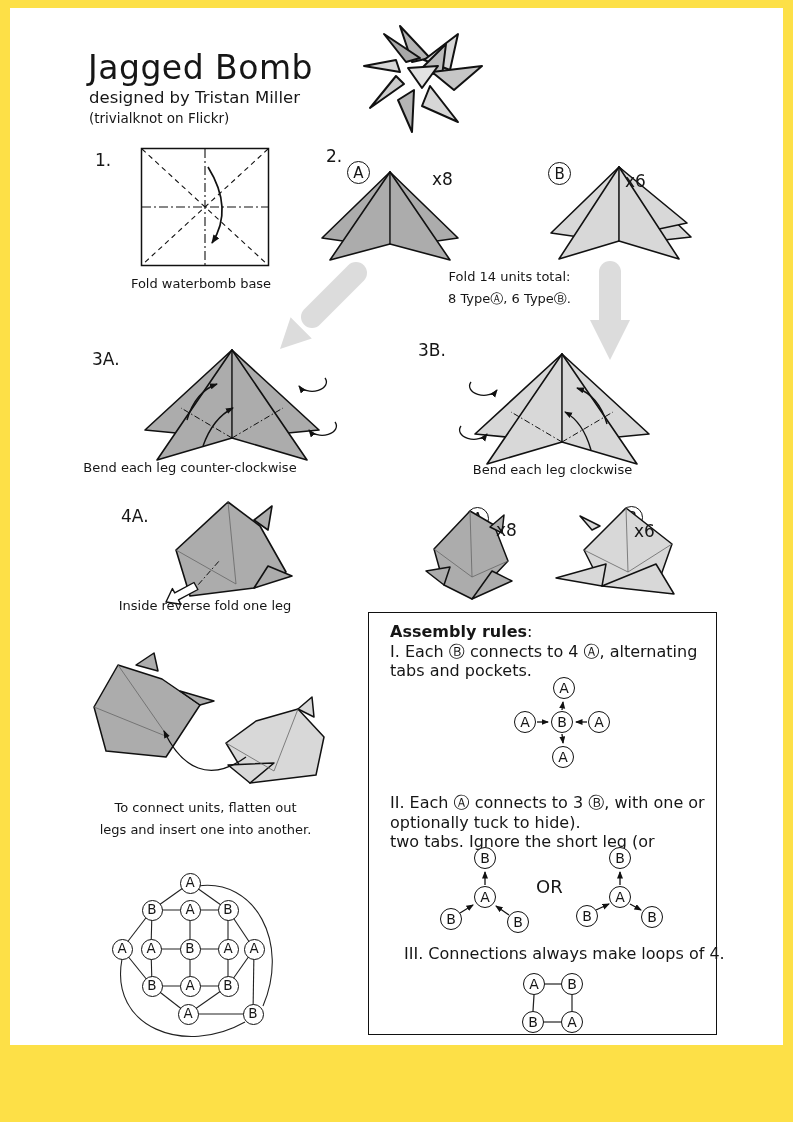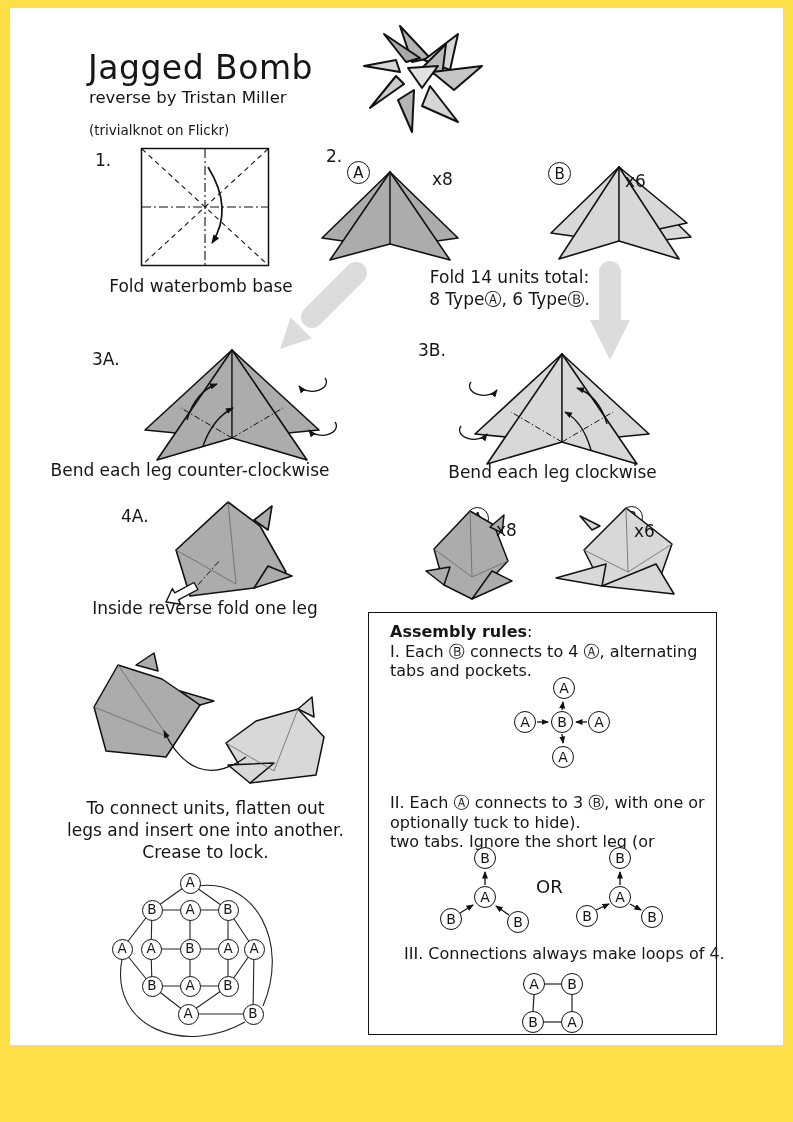--- a/index.html
+++ b/index.html
@@ -4,21 +4,21 @@
 <style>
   html,body{margin:0;padding:0;background:#000;}
   #screen{position:relative;width:793px;height:1122px;background:#fde047;overflow:hidden;
           font-family:"DejaVu Sans","Liberation Sans",sans-serif;color:#161616;}
   .page{position:absolute;left:10px;top:8px;width:773px;height:1037px;background:#ffffff;}
   .abs{position:absolute;}
   .title{font-size:33px;letter-spacing:0.5px;}
   .byline{font-size:16.5px;}
   .bynote{font-size:13.5px;}
   .steplabel{font-size:17px;}
-  .cap{font-size:17px;text-align:center;white-space:nowrap;}
+  .cap{font-size:13px;text-align:center;white-space:nowrap;}
   .multiline{line-height:22px;}
   .count{font-size:17px;}
   .rule-text{font-size:16px;line-height:19.5px;}
   .rule-text div{white-space:nowrap;}
   .node{position:absolute;width:22px;height:22px;box-sizing:border-box;border:1.4px solid #111;
         border-radius:50%;background:#fff;display:flex;align-items:center;justify-content:center;
         font-size:14px;line-height:1;}
   .gnode{width:21px;height:21px;font-size:13.5px;}
   .badge{position:relative;display:inline-flex;width:23px;height:23px;box-sizing:border-box;
         border:1.5px solid #111;border-radius:50%;background:#fff;align-items:center;
@@ -28,22 +28,22 @@
   svg{display:block;overflow:visible;}
 </style>
 </head>
 <body>
 
 <div id="screen">
   <div class="page"></div>
 
   
   <div class="abs title" style="left:88px;top:48px;">Jagged Bomb</div>
-  <div class="abs byline" style="left:89px;top:88px;">reverse by Tristan Miller</div>
-  <div class="abs bynote" style="left:89px;top:122px;">(trivialknot on Flickr)</div>
+  <div class="abs byline" style="left:89px;top:88px;">designed by Tristan Miller</div>
+  <div class="abs bynote" style="left:89px;top:110px;">(trivialknot on Flickr)</div>
 
   
   <svg class="abs" style="left:362px;top:24px;" width="125" height="112" viewBox="0 0 125 112">
     <g stroke="#111" stroke-width="2" stroke-linejoin="round">
       <polygon points="50,38 38,2 68,34" fill="#b4b4b4"></polygon>
       <polygon points="44,38 22,10 58,34" fill="#a8a8a8"></polygon>
       <polygon points="62,36 96,10 88,46" fill="#d6d6d6"></polygon>
       <polygon points="58,46 84,20 80,52" fill="#bcbcbc"></polygon>
       <polygon points="70,48 120,42 92,66" fill="#c6c6c6"></polygon>
       <polygon points="68,62 96,98 60,82" fill="#d6d6d6"></polygon>
@@ -224,21 +224,20 @@
       <polygon points="220,64 234,52 236,72"></polygon>
       <polygon points="172,138 150,120 196,118"></polygon>
     </g>
     <path d="M220,64 L196,126" stroke="#666" stroke-width="0.8" fill="none"></path>
     <path d="M148,98 L196,126" stroke="#666" stroke-width="0.8" fill="none"></path>
     <path d="M168,112 C132,138 104,124 86,86" fill="none" stroke="#111" stroke-width="1.3" marker-end="url(#arr_conn)"></path>
   </svg>
   <div class="abs cap multiline" style="left:48px;top:797px;width:315px;">
     <div>To connect units, flatten out</div>
     <div>legs and insert one into another.</div>
-    <div>Crease to lock.</div>
   </div>
 
   
   <div class="abs" style="left:95px;top:858px;width:240px;height:190px;">
     <svg width="240" height="190" viewBox="0 0 240 190">
       <g stroke="#222" stroke-width="1.1" fill="none">
         <line x1="95" y1="25" x2="57" y2="52"></line>
           <line x1="95" y1="25" x2="133" y2="52"></line>
         <line x1="57" y1="52" x2="95" y2="52"></line>
           <line x1="95" y1="52" x2="133" y2="52"></line>

